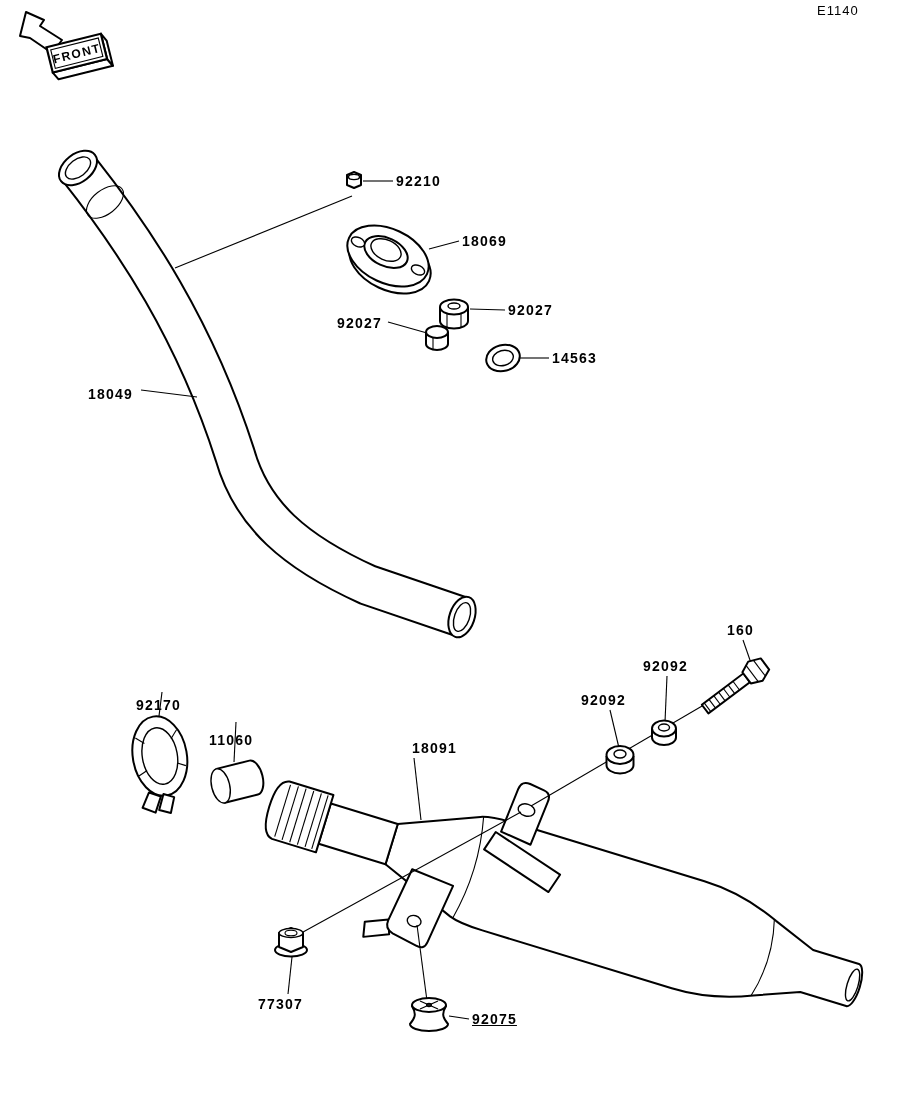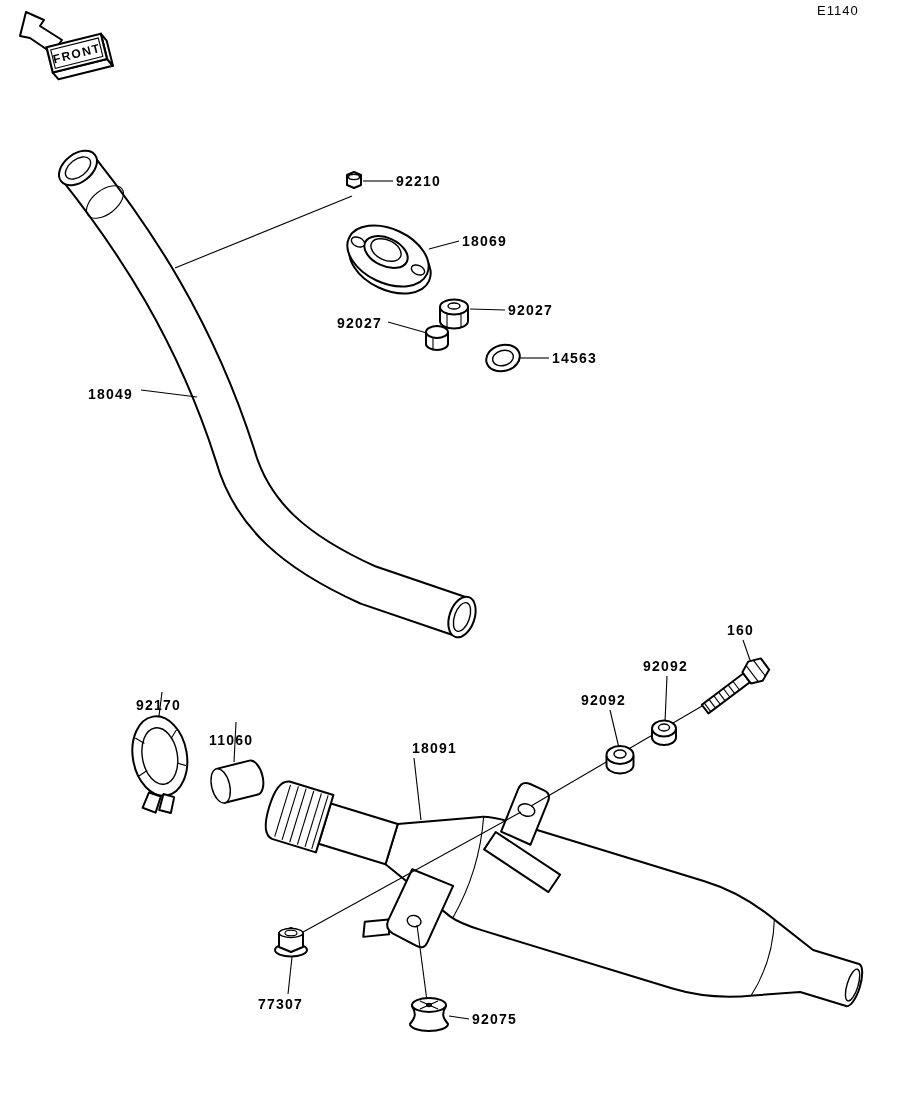--- a/index.html
+++ b/index.html
@@ -205,15 +205,15 @@
   <div class="part-label" style="left:337px; top:315px;">92027</div>
   <div class="part-label" style="left:552px; top:350px;">14563</div>
   <div class="part-label" style="left:88px;  top:386px;">18049</div>
   <div class="part-label" style="left:727px; top:622px;">160</div>
   <div class="part-label" style="left:643px; top:658px;">92092</div>
   <div class="part-label" style="left:581px; top:692px;">92092</div>
   <div class="part-label" style="left:136px; top:674px;margin-top:23px;">92170</div>
   <div class="part-label" style="left:209px; top:704px;margin-top:28px;">11060</div>
   <div class="part-label" style="left:412px; top:740px;">18091</div>
   <div class="part-label" style="left:258px; top:996px;">77307</div>
-  <div class="part-label" style="left:472px; top:1011px;">92075</div>
+  <div class="part-label" style="left:472px; top:1011px;text-decoration:underline;">92075</div>
 
 </div>
 
 </body></html>

